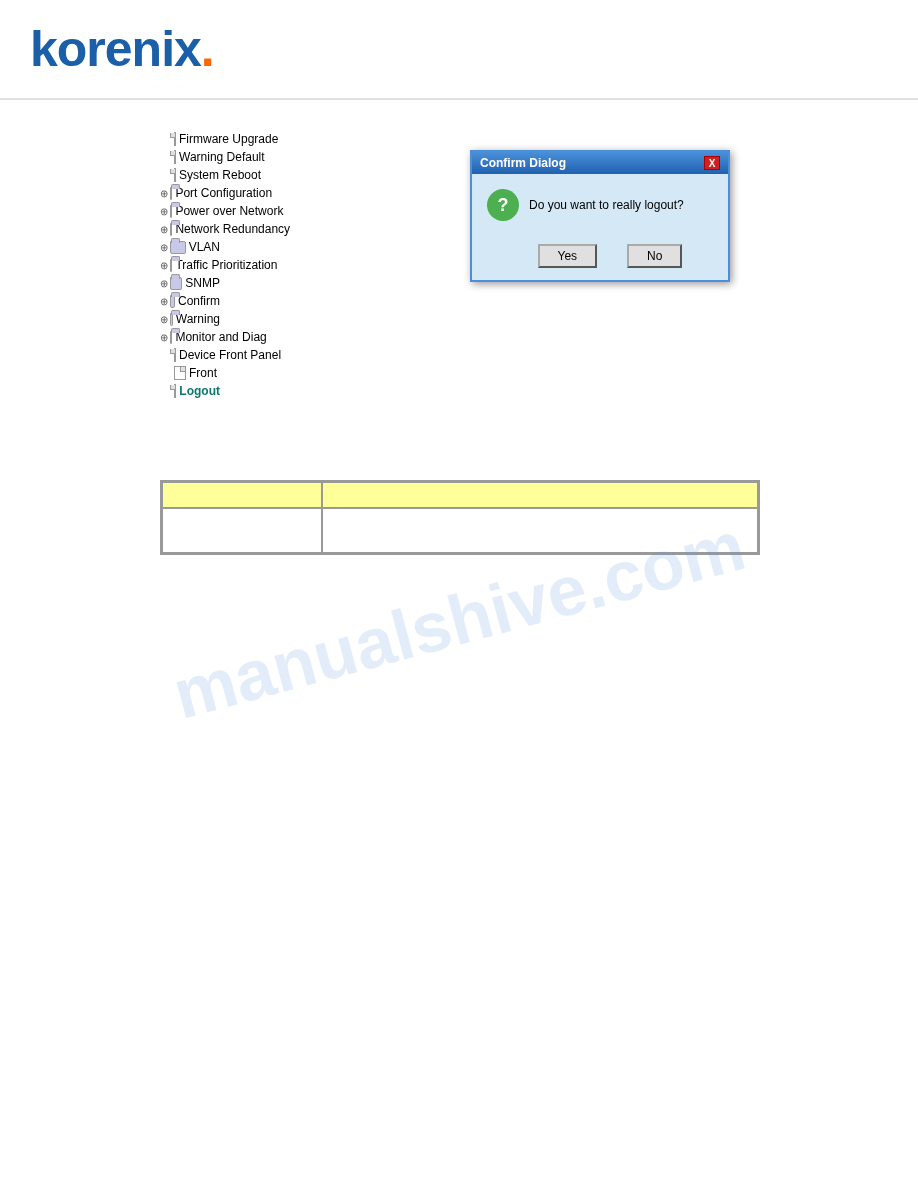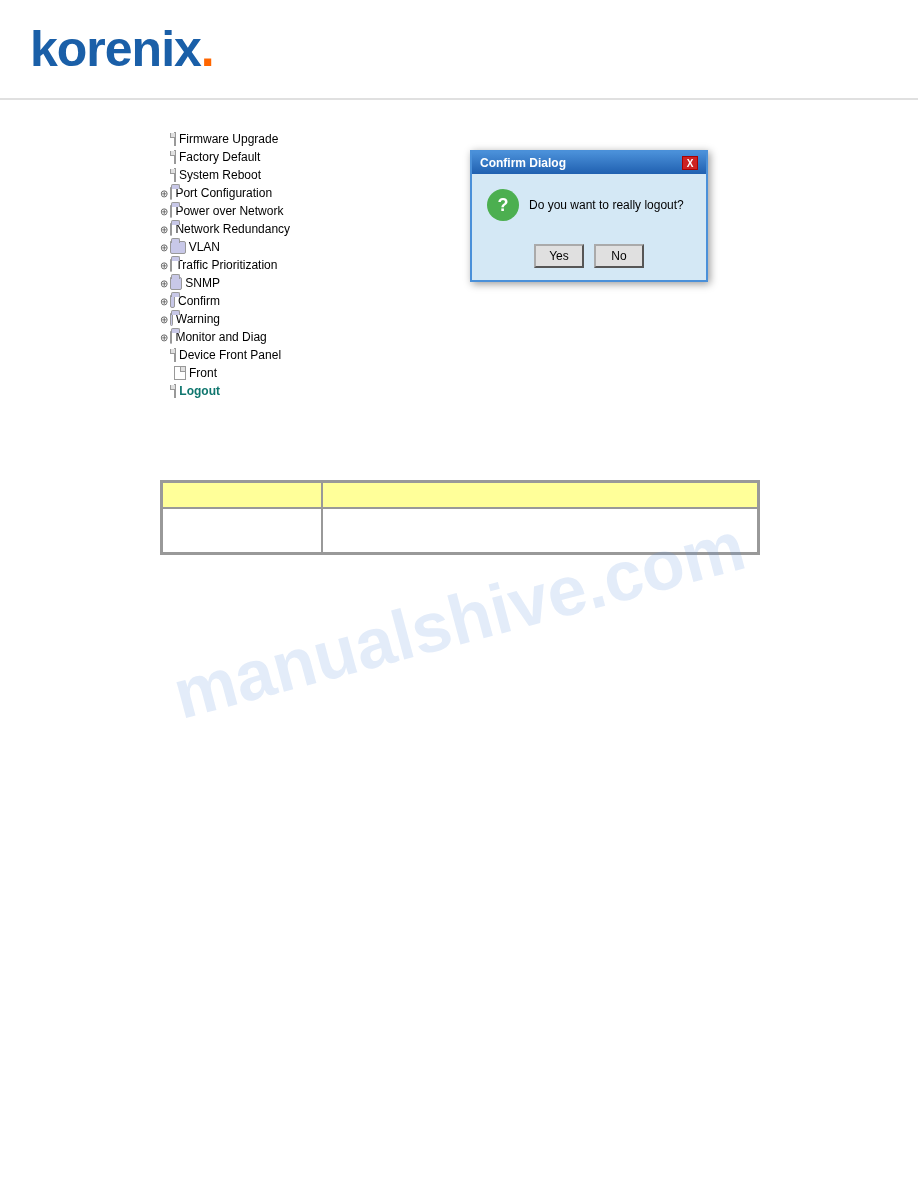--- a/index.html
+++ b/index.html
@@ -105,21 +105,21 @@
     .nav-item-selected {
       color: #0f766e;
       font-weight: bold;
     }
 
     
     #confirm-dialog {
       position: absolute;
       top: 50px;
       left: 470px;
-      width: 238px;
+      width: 260px;
       background: #d4e8f5;
       border: 2px solid #4a90d9;
       box-shadow: 2px 2px 8px rgba(0,0,0,0.4);
       z-index: 100;
     }
     .dialog-titlebar {
       background: linear-gradient(to bottom, #4a90d9, #2060b0);
       color: white;
       font-weight: bold;
       font-size: 12px;
@@ -166,26 +166,27 @@
       color: #000000;
     }
     .dialog-buttons {
       display: flex;
       justify-content: center;
       gap: 10px;
       padding: 8px 15px 12px;
       background: #d4e8f5;
     }
     .dialog-btn {
-      padding: 3px 8px;
+      padding: 3px 18px;
       font-size: 12px;
       border: 2px outset #aaa;
       background: #e0e0e0;
       cursor: pointer;
       min-width: 50px;
+      margin-left: 20px;
     }
 
     
     #bottom-table {
       position: absolute;
       top: 480px;
       left: 160px;
       width: 600px;
     }
     .table-outer {
@@ -253,21 +254,21 @@
 <div id="main">
 
   <div id="sidebar">
 
     <div class="nav-item indent-1">
       <span class="nav-icon-doc"></span>
       <span>Firmware Upgrade</span>
     </div>
     <div class="nav-item indent-1">
       <span class="nav-icon-doc"></span>
-      <span>Factory Default</span>
+      <span>Warning Default</span>
     </div>
     <div class="nav-item indent-1">
       <span class="nav-icon-doc"></span>
       <span>System Reboot</span>
     </div>
 
     <div class="nav-item">
       <span class="arrow-symbol">⊕</span>
       <span class="nav-icon-folder"></span>
       <span>Port Configuration</span>

